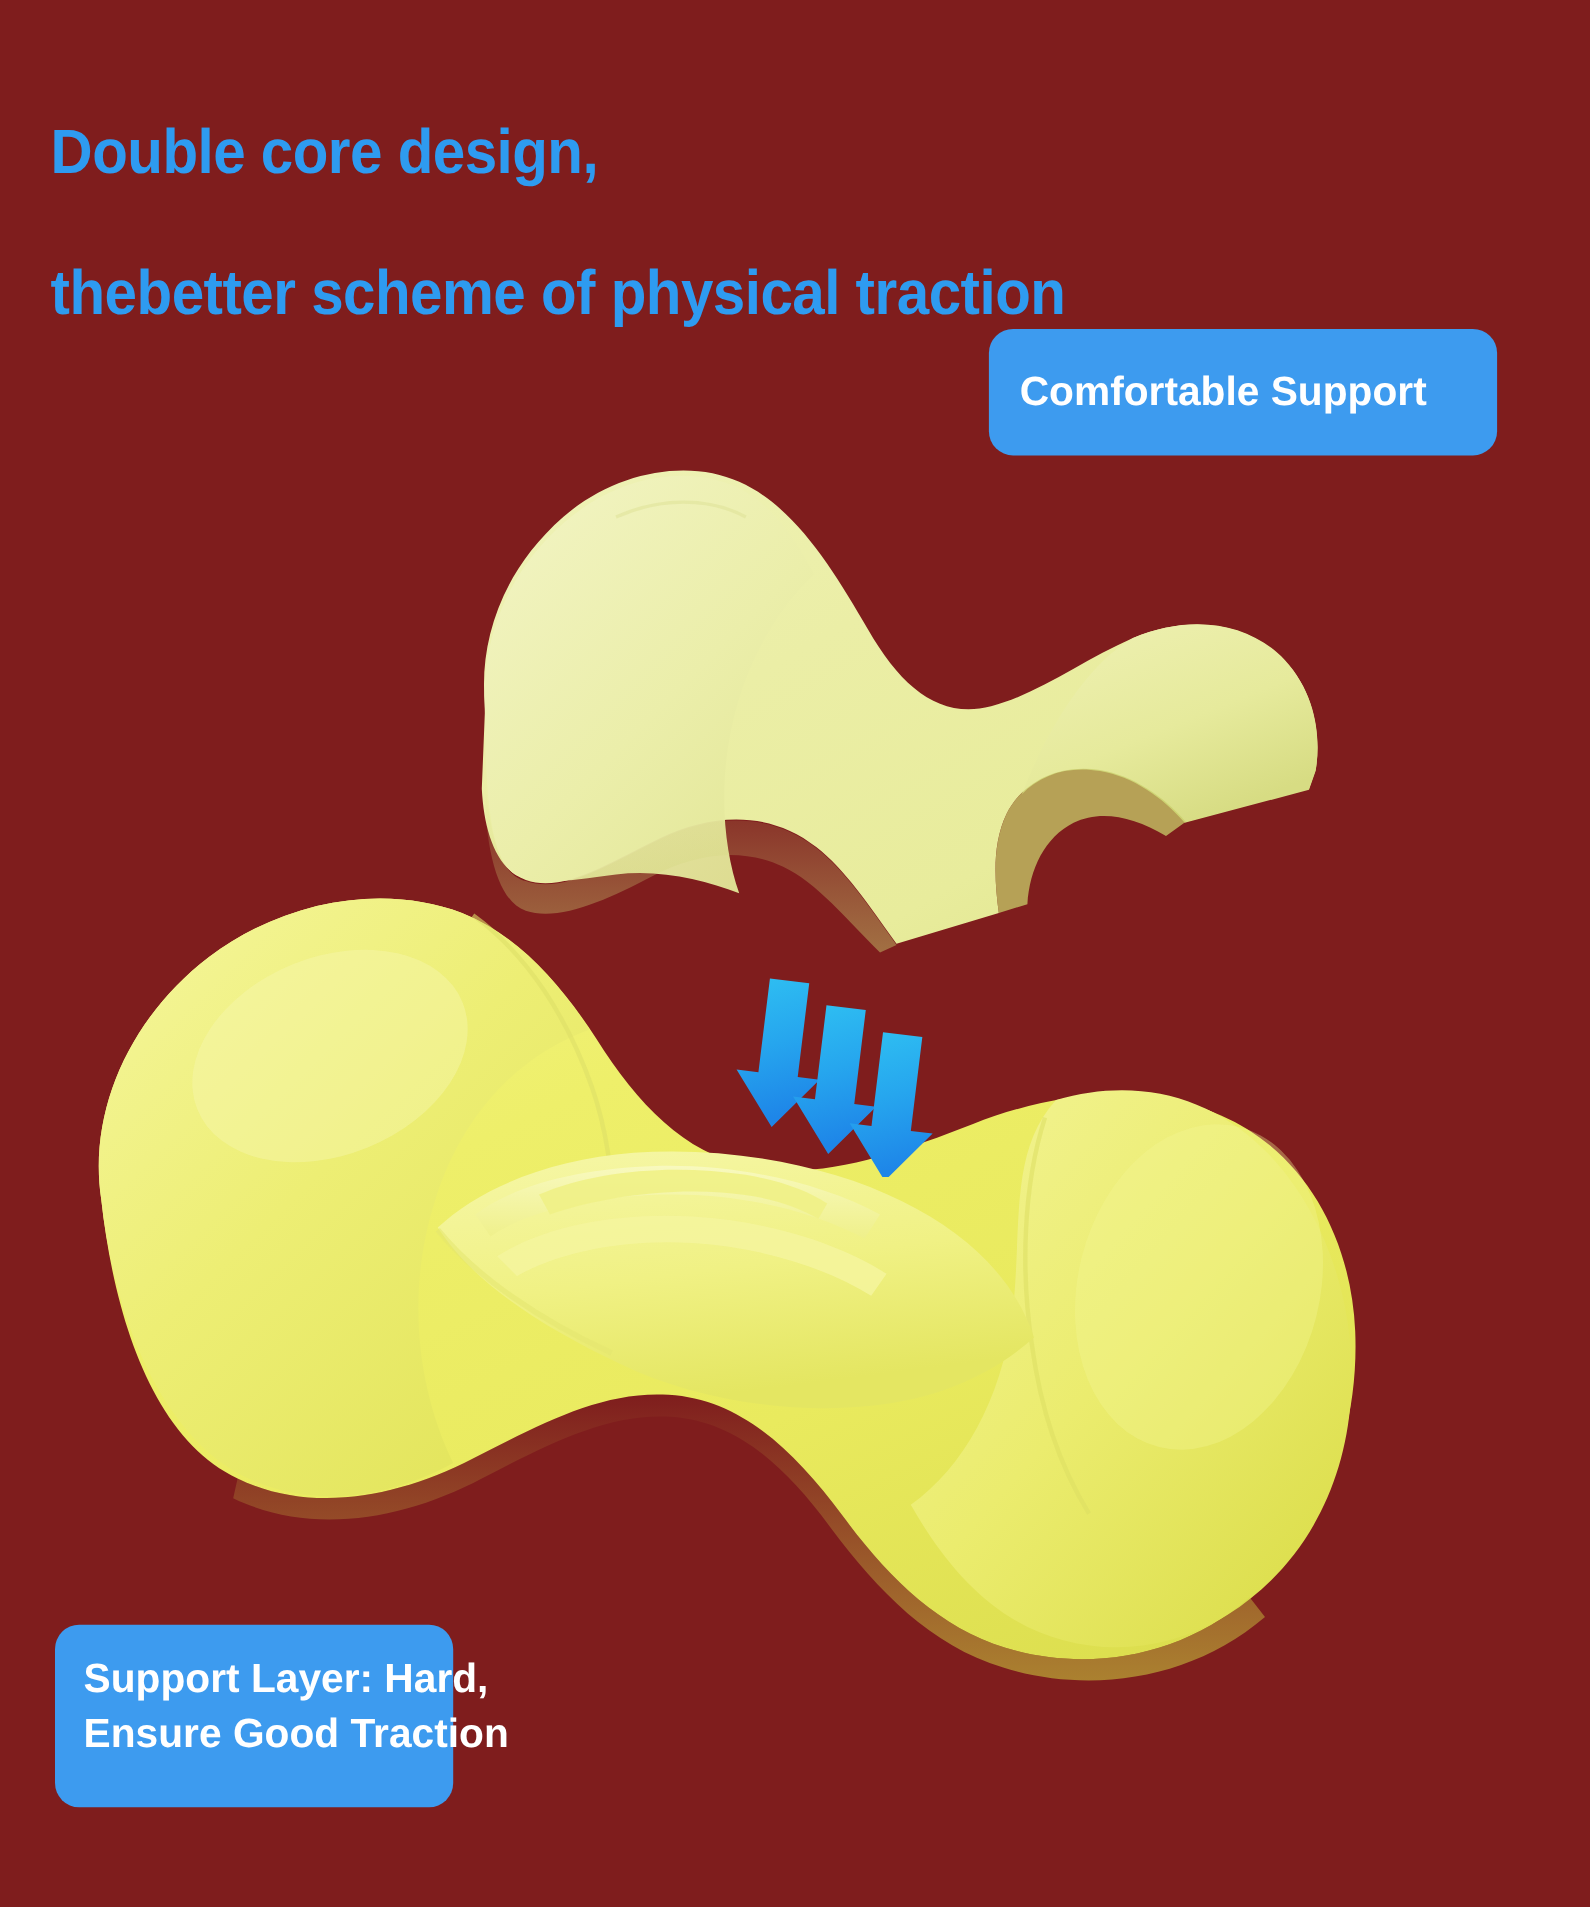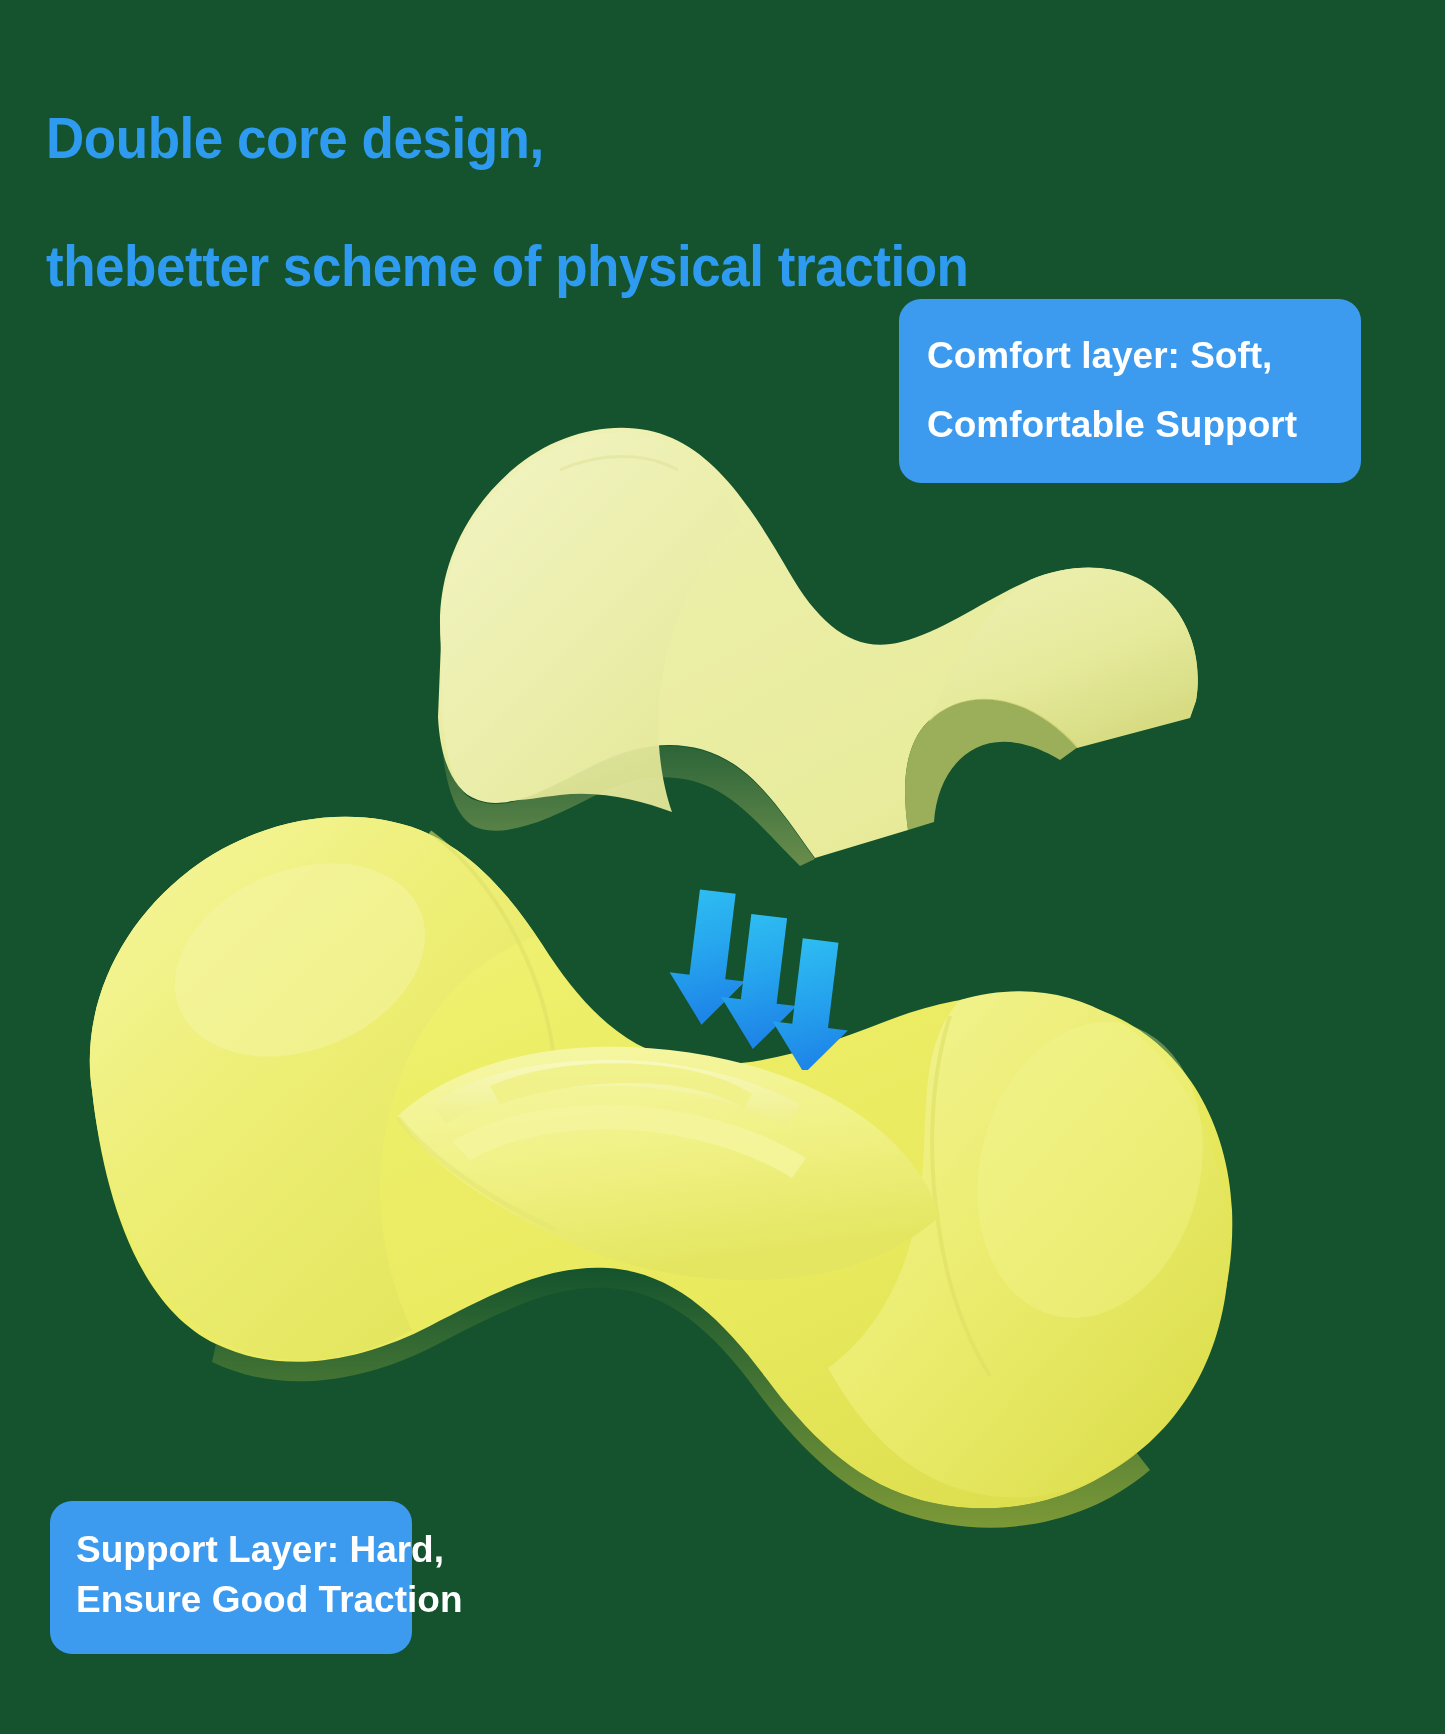--- a/index.html
+++ b/index.html
@@ -7,21 +7,21 @@
     padding: 0;
     background: #ffffff;
   }
   body {
     font-family: "Liberation Sans", sans-serif;
   }
   #page {
     position: relative;
     width: 1445px;
     height: 1734px;
-    background: #14532d;
+    background: #7f1d1d;
     overflow: hidden;
   }
 
   
   #headline {
     position: absolute;
     left: 46px;
     top: 42px;
     width: 1120px;
     color: #2E9BF0;
@@ -58,24 +58,23 @@
     top: 299px;
     width: 462px;
     padding: 22px 26px 24px 28px;
     font-size: 37px;
     line-height: 69px;
   }
   #callout-support {
     left: 50px;
     top: 1477px;
     width: 362px;
-    padding: 24px 22px 29px 26px;
+    padding: 24px 22px 42px 26px;
     font-size: 37px;
     line-height: 50px;
-    margin-top: 24px;
   }
 
   
   #arrows {
     position: absolute;
     left: 660px;
     top: 880px;
     width: 210px;
     height: 190px;
   }
@@ -334,21 +333,20 @@
       <ellipse cx="1090" cy="1170" rx="110" ry="150" fill="#F4F596" opacity="0.35" transform="rotate(14 1090 1170)"></ellipse>
     </g>
   </svg>
 
   <div id="headline">
     <span class="hl-line">Double core design,</span>
     <span class="hl-line">thebetter scheme of physical traction</span>
   </div>
 
   <div class="callout" id="callout-comfort">
-    <span class="co-line">Comfort layer: Soft,</span>
     <span class="co-line">Comfortable Support</span>
   </div>
 
   <div class="callout" id="callout-support">
     <span class="co-line">Support Layer: Hard,</span>
     <span class="co-line">Ensure Good Traction</span>
   </div>
 
   <div id="arrows">
     <svg width="210" height="190" viewBox="0 0 210 190">

